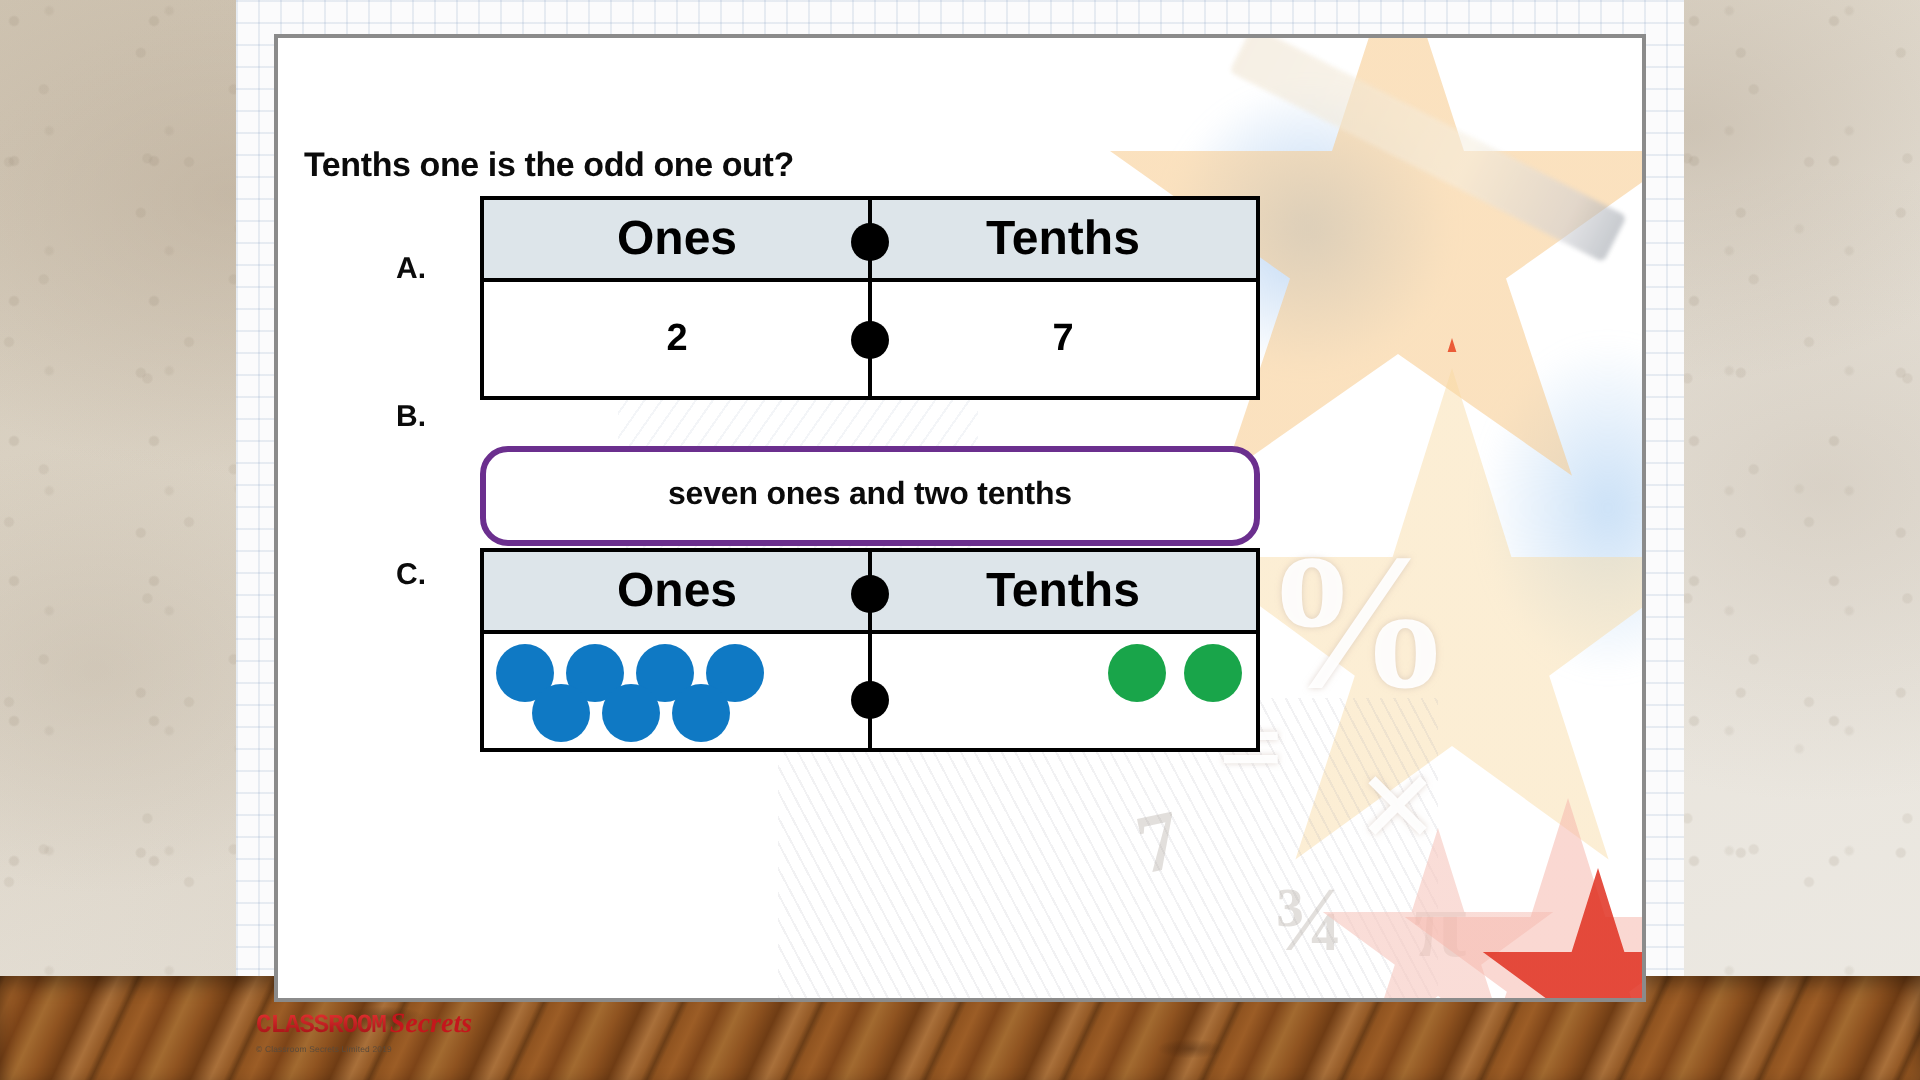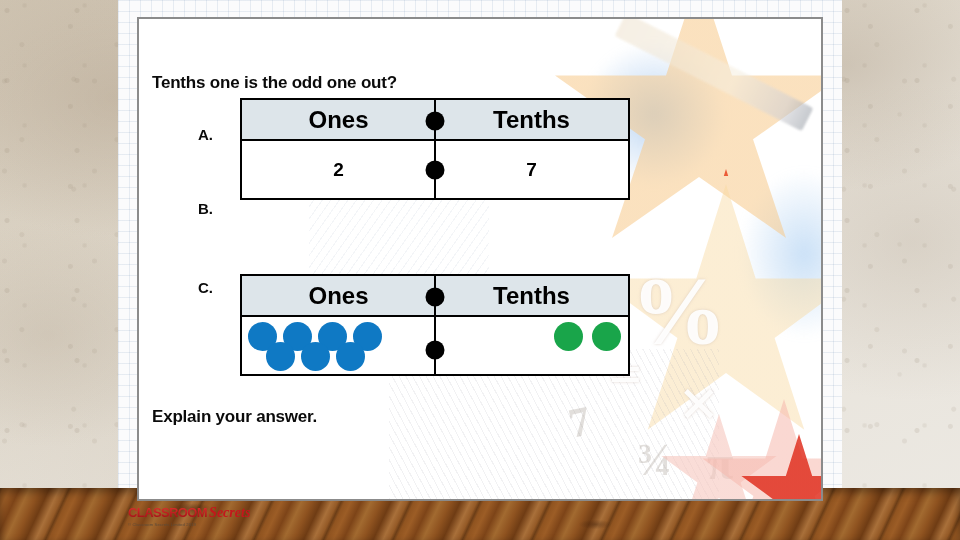--- a/index.html
+++ b/index.html
@@ -353,21 +353,21 @@
     top: 506px;
     width: 150px;
   }
   .logo {
     display: flex;
     align-items: baseline;
     gap: 2px;
     line-height: 1;
   }
   .logo-classroom {
-    font-family: Liberation Sans, sans-serif;
+    font-family: Liberation Mono, monospace;
     font-weight: 700;
     font-size: 13px;
     letter-spacing: -0.6px;
     color: #cf1f24;
     background: linear-gradient(#e2302f, #9d0f14);
     -webkit-background-clip: text;
     background-clip: text;
     -webkit-text-fill-color: transparent;
   }
   .logo-secrets {
@@ -446,20 +446,23 @@
             <span class="digit">2</span>
           </div>
           <div class="pv-col">
             <span class="digit">7</span>
           </div>
         </div>
       </div>
 
       <div class="opt-letter letter-b">B.</div>
 
+      <div class="pill">
+        <span>seven ones and two tenths</span>
+      </div>
 
       <div class="opt-letter letter-c">C.</div>
 
       <div class="pv-table pv-c">
         <div class="pv-dpline"></div>
         <div class="pv-dot dot-head"></div>
         <div class="pv-dot dot-body"></div>
 
         <div class="pv-row head">
           <div class="pv-col">
@@ -484,21 +487,20 @@
           </div>
           <div class="pv-col">
             <div class="counters counters-tenths" id="counters-tenths">
                 <div class="counter green" style="left: 22px; top: 5px;"></div>
                 <div class="counter green" style="left: 60px; top: 5px;"></div>
               </div>
           </div>
         </div>
       </div>
 
-      <div class="explain">Explain your answer.</div>
 
     </div>
   </div>
 
   <div class="footer">
     <div class="logo">
       <span class="logo-classroom">CLASSROOM</span>
       <span class="logo-secrets">Secrets</span>
     </div>
     <div class="logo-sub">© Classroom Secrets Limited 2019</div>

